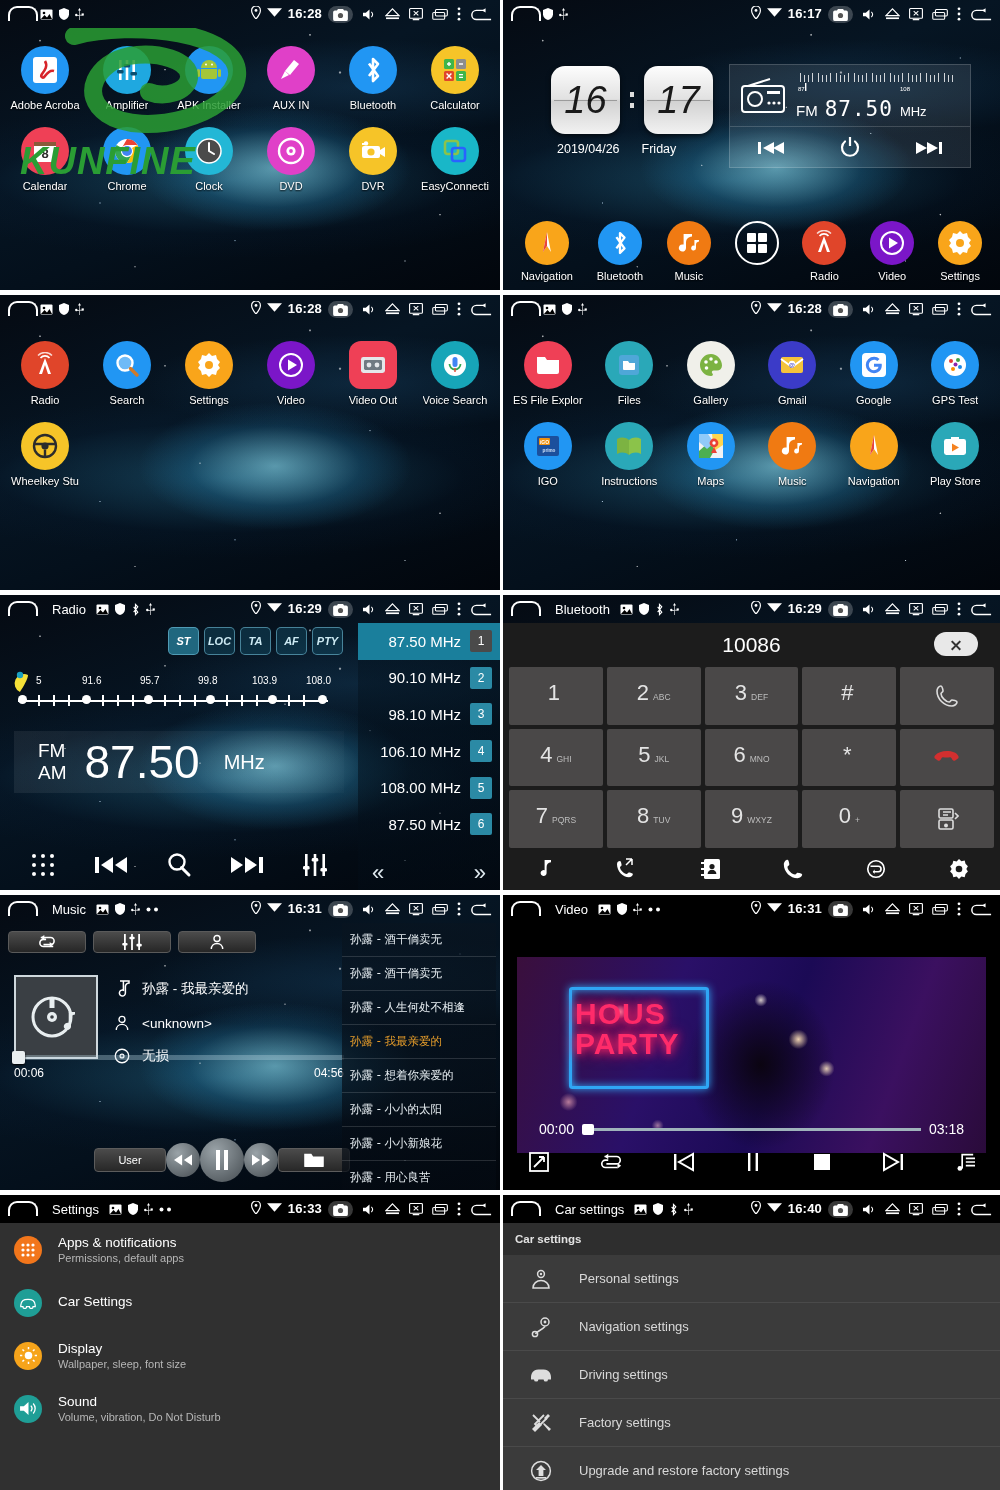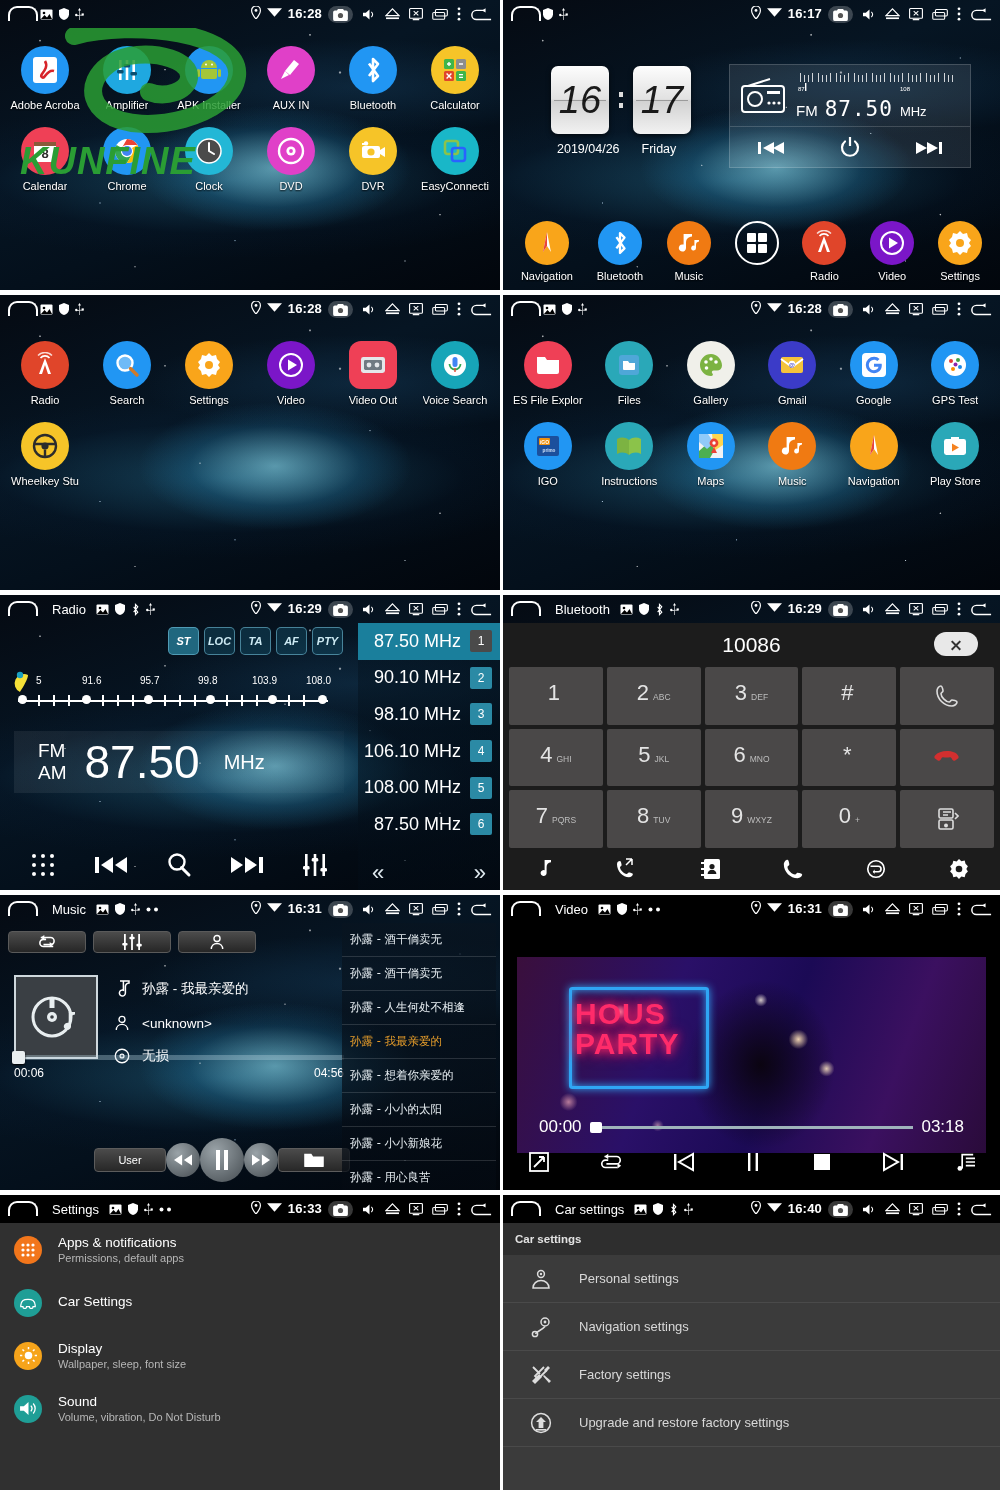--- a/index.html
+++ b/index.html
@@ -65,21 +65,21 @@
   .alab { font-size:11px; color:#fff; text-shadow:0 1px 2px #000; white-space:nowrap; max-width:78px; overflow:hidden; }
 
   
   .wm-leaf { position:absolute; left:62px; top:28px; width:190px; height:110px; z-index:12; pointer-events:none; }
   .wm-text { position:absolute; left:20px; top:140px; z-index:12; font-size:38px; font-weight:bold; font-style:italic;
              color:#2a9d34; letter-spacing:1px; font-family:"Liberation Sans",sans-serif; pointer-events:none;}
 
   
   .flipclock { position:absolute; left:48px; top:66px; z-index:20; }
   .flipwrap { display:flex; gap:10px; align-items:center; }
-  .flipcard { width:58px; height:68px; border-radius:7px; background:linear-gradient(#fdfdfd,#e2e2e2 48%,#d2d2d2 52%,#f2f2f2);
+  .flipcard { width:69px; height:68px; border-radius:14px; background:linear-gradient(#fdfdfd,#e2e2e2 48%,#d2d2d2 52%,#f2f2f2);
               display:flex; align-items:center; justify-content:center; font-size:38px; font-style:italic; color:#1a1a1a;
               box-shadow:0 2px 5px rgba(0,0,0,.6); position:relative; }
   .flipcard:after { content:""; position:absolute; left:3px; right:3px; top:50%; height:1px; background:rgba(0,0,0,.28); }
   .flipcolon { display:flex; flex-direction:column; gap:6px; }
   .flipcolon i { width:4px; height:5px; background:#ddd; display:block; }
   .flipdate { display:flex; gap:22px; margin-top:8px; padding-left:6px; color:#fff; font-size:12.5px; }
   .radiowidget { position:absolute; left:226px; top:64px; width:242px; height:104px; z-index:20;
                  background:rgba(255,255,255,.09); border:1px solid rgba(255,255,255,.17); }
   .rw-top { display:flex; align-items:center; height:62px; padding:0 10px; gap:10px;
             border-bottom:1px solid rgba(255,255,255,.17); }
@@ -113,21 +113,21 @@
   .bands { display:flex; flex-direction:column; color:#fff; font-size:19px; line-height:1.15; margin-left:24px; }
   .bands .dim { color:#fff; }
   .bigfreq .num { font-size:46px; color:#fff; margin-left:18px; font-weight:300; }
   .bigfreq .unit { font-size:20px; color:#fff; margin-left:24px; }
   .radioctl { position:absolute; left:14px; bottom:12px; width:330px; display:flex; justify-content:space-between;
               align-items:center; color:#fff; padding:0 16px; }
   .presets { position:absolute; right:0; top:28px; bottom:0; width:142px; z-index:15;
              background:linear-gradient(180deg, rgba(5,22,36,.55), rgba(3,12,22,.55)); }
   .preset { height:36.6px; display:flex; align-items:center; justify-content:flex-end; gap:9px; padding-right:8px; }
   .preset.sel { background:#1a7f9c; }
-  .preset .pf { color:#fff; font-size:18px; }
+  .preset .pf { color:#fff; font-size:15px; }
   .preset .pn { width:22px; height:22px; background:#2b8aa5; color:#fff; font-size:12px;
                 display:flex; align-items:center; justify-content:center; border-radius:2px; }
   .preset.sel .pn { background:#4a4a4a; }
   .pnav { position:absolute; left:0; right:0; bottom:4px; display:flex; justify-content:space-between;
           padding:0 14px; color:#dfe9ef; font-size:22px; }
 
   
   .btpage { position:absolute; inset:28px 0 0 0; background:#1c1c1c; z-index:10; display:flex; flex-direction:column; }
   .btnum { height:44px; display:flex; align-items:center; justify-content:center; position:relative; }
   .btnum .val { color:#fff; font-size:21px; }
@@ -180,21 +180,21 @@
       radial-gradient(circle 12px at 11% 74%, rgba(255,180,190,.65), transparent 75%),
       radial-gradient(circle 8px at 30% 86%, rgba(255,200,205,.55), transparent 75%),
       radial-gradient(ellipse 22% 60% at 52% 55%, rgba(10,4,14,.96), transparent 72%),
       linear-gradient(110deg,#3a0f3c 0%,#2a1068 32%,#1b0a55 55%,#3b1060 78%,#2a0b3a 100%);
   }
   .neon { position:absolute; left:52px; top:30px; width:140px; height:102px; border:3px solid #2fa6f5;
           border-radius:3px; box-shadow:0 0 9px #2fa6f5, inset 0 0 9px #2fa6f5; }
   .neontxt { position:absolute; left:58px; top:42px; color:#ff2b6a; font-size:30px; font-weight:bold;
              line-height:1.0; text-shadow:0 0 8px #ff2b6a,0 0 16px #ff0a52; letter-spacing:1px; }
   .vseek { position:absolute; left:22px; right:22px; bottom:16px; display:flex; align-items:center; gap:8px; }
-  .vseek .t { color:#fff; font-size:17px; }
+  .vseek .t { color:#fff; font-size:14px; }
   .vsbar { flex:1; height:3px; background:#9fb3bb; position:relative; }
   .vsbar i { position:absolute; left:0; top:-4px; width:12px; height:11px; background:#fff; border-radius:2px; }
   .vctl { position:absolute; left:0; right:0; bottom:6px; height:44px; display:flex; align-items:center;
           justify-content:space-around; color:#fff; }
 
   
   .setpage { position:absolute; inset:28px 0 0 0; background:#303030; z-index:10; overflow:hidden; }
   .setrow { display:flex; align-items:center; gap:16px; padding:10px 0 10px 14px; height:53px; }
   .setico { width:28px; height:28px; border-radius:50%; display:flex; align-items:center; justify-content:center; flex:0 0 auto; }
   .settxt { display:flex; flex-direction:column; gap:2px; }
@@ -1831,20 +1831,28 @@
               <circle cx="15" cy="6" r="4" fill="none" stroke="#ddd" stroke-width="1.5"></circle>
               <circle cx="15" cy="6" r="1.4" fill="#ddd"></circle>
               <path d="M15 10.5c-3 3.6-8 4.6-9.6 7.4" stroke="#ddd" stroke-width="1.5" fill="none"></path>
               <circle cx="5" cy="18" r="2.6" fill="none" stroke="#ddd" stroke-width="1.5"></circle>
             </svg>
           </span>
         <span>Navigation settings</span>
       </div>
       <div class="carrow">
         <span class="ci">
+            <svg width="24" height="16" viewBox="0 0 24 16">
+              <path d="M2 10c0-2.4 1.2-4.8 2.8-6C6.2 3 8 2.6 12 2.6s5.8.4 7.2 1.4C20.8 5.2 22 7.6 22 10v2.4h-3a2.2 2.2 0 01-4.4 0H9.4a2.2 2.2 0 01-4.4 0H2z" fill="#ddd"></path>
+            </svg>
+          </span>
+        <span>Driving settings</span>
+      </div>
+      <div class="carrow">
+        <span class="ci">
             <svg width="22" height="22" viewBox="0 0 22 22">
               <path d="M3 3l7 7M14 3l-9 9 3 3 9-9" fill="none" stroke="#ddd" stroke-width="1.8"></path>
               <path d="M2 17l7-7 3 3-7 7z" fill="#ddd"></path>
               <path d="M18 2l2 2-4 4-2-2z" fill="#ddd"></path>
               <path d="M13 12l6 7 2-2-7-6z" fill="#ddd"></path>
             </svg>
           </span>
         <span>Factory settings</span>
       </div>
       <div class="carrow">

